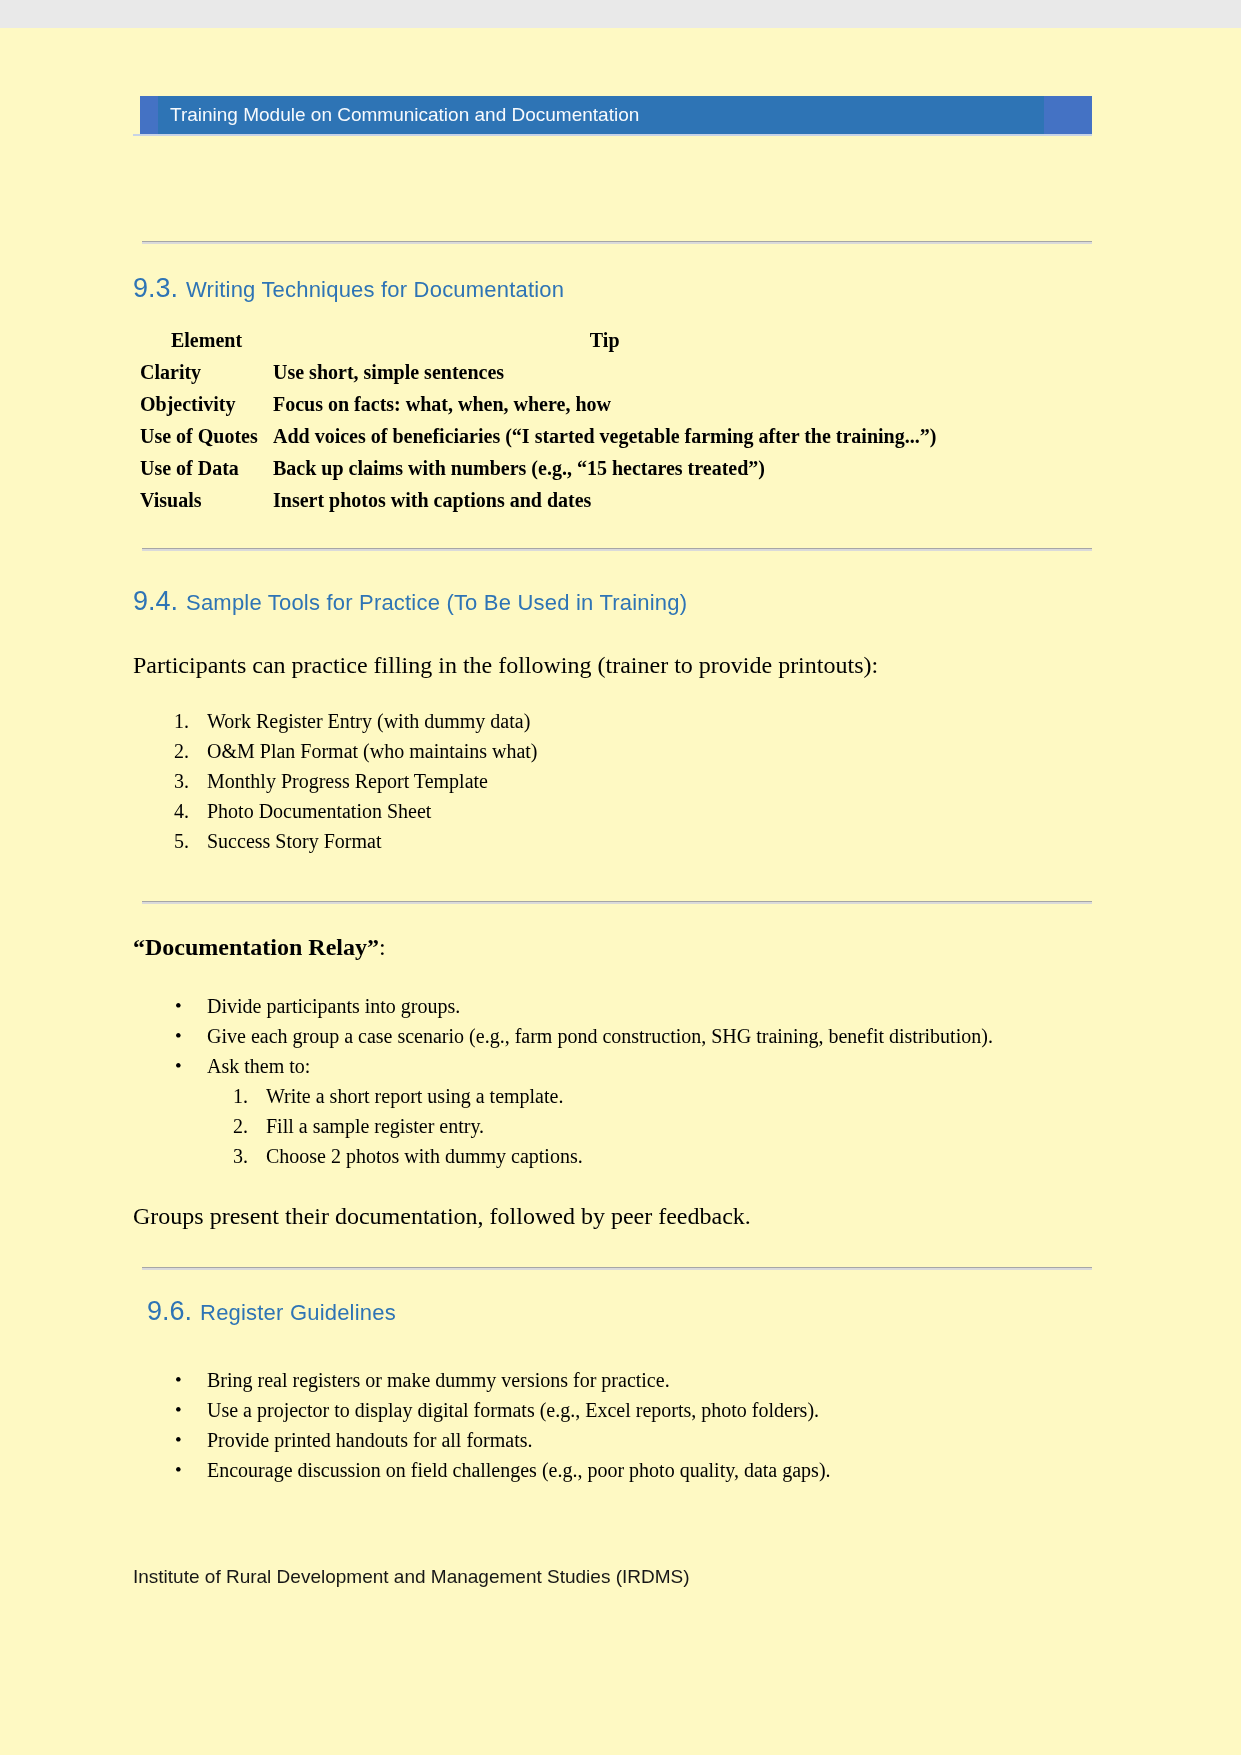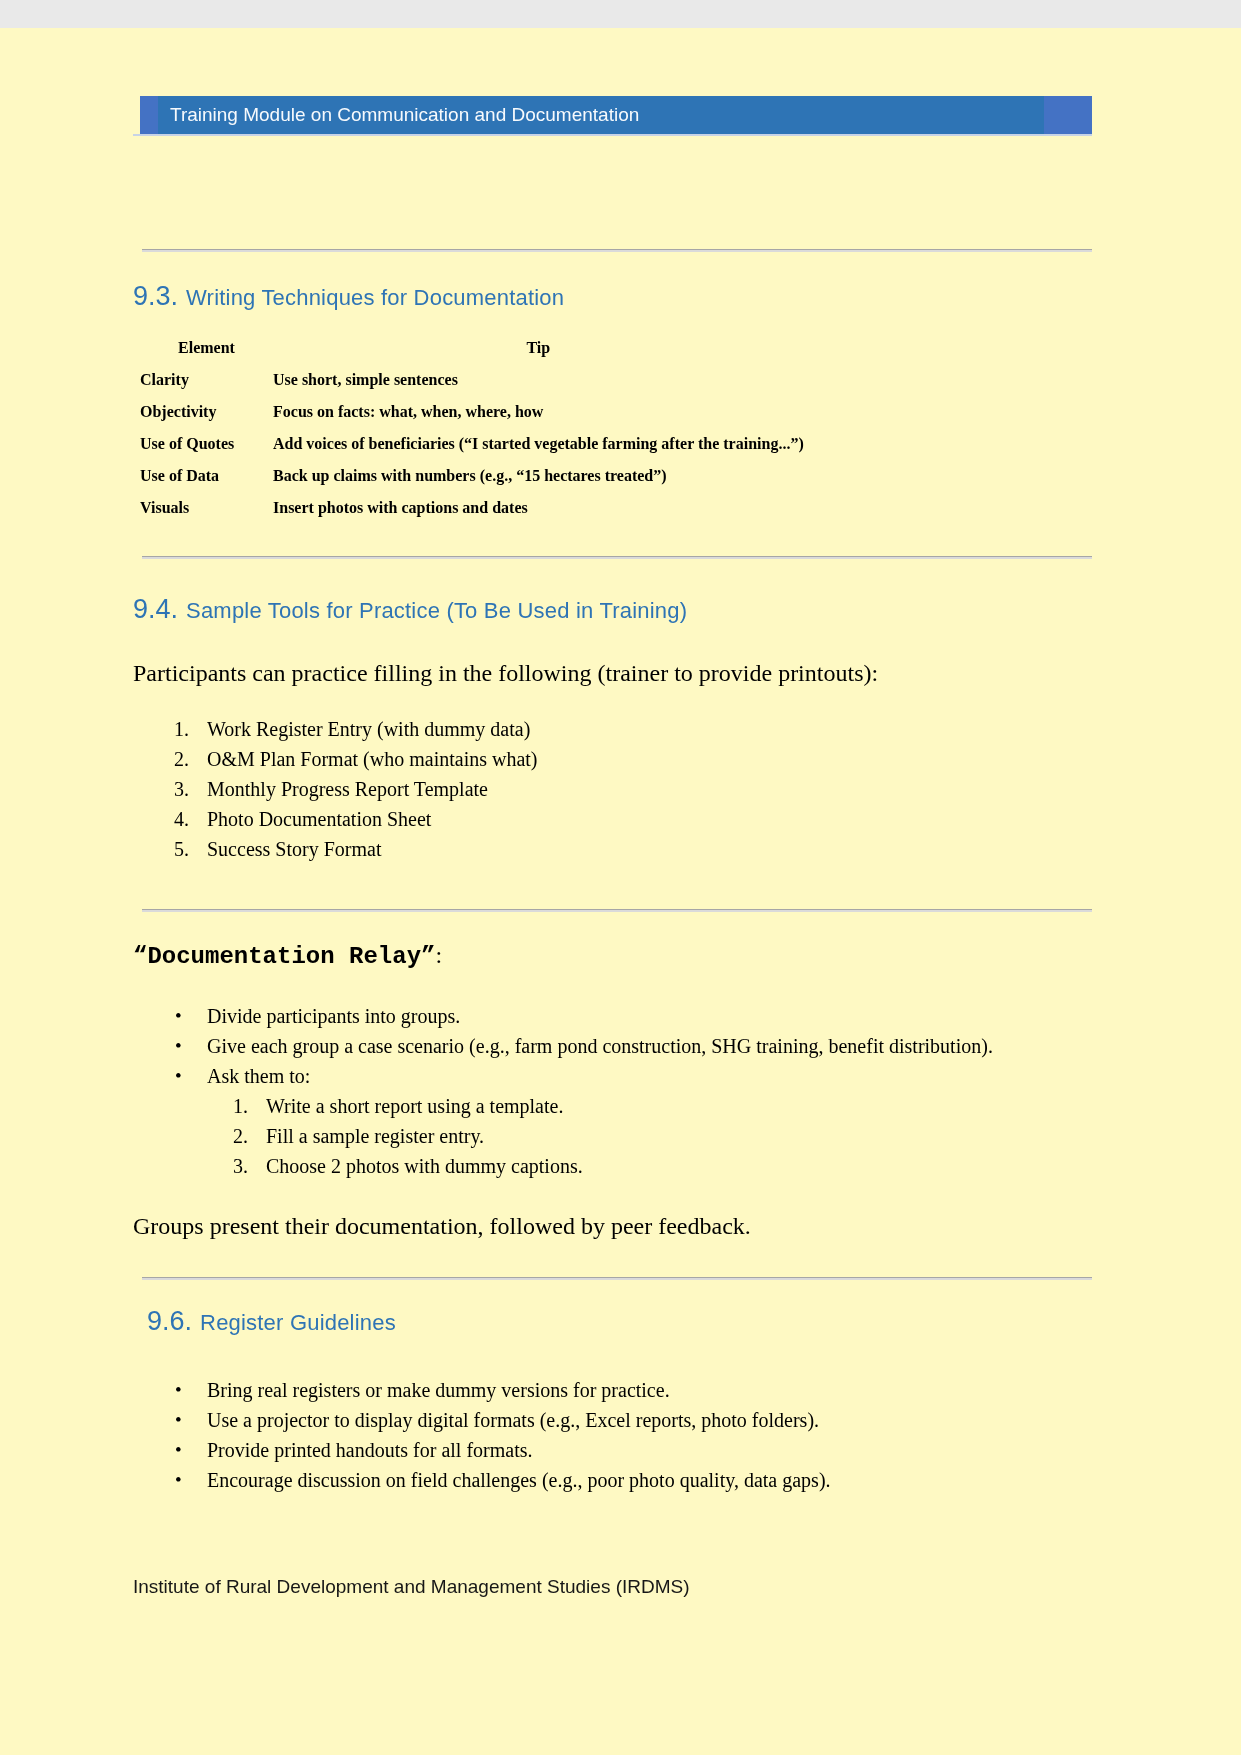--- a/index.html
+++ b/index.html
@@ -38,21 +38,21 @@
     width: 48px; height: 38px;
     background: #4472C4;
   }
   .topbar-shadow {
     margin-left: 133px;
     width: 959px;
     height: 2px;
     background: #c7d3e6;
   }
   
-  .content { padding: 8px 149px 0 133px; }
+  .content { padding: 0 149px 0 133px; }
   .divider {
     display: block;
     border: none;
     height: 3px;
     background: #a6a6a6;
     border-bottom: 2px solid #dadada;
     margin-left: 9px;
     width: 950px;
   }
   .divider.d1 { margin-top: 105px; }
@@ -67,27 +67,27 @@
   }
   h2 .h-num  { font-size: 27px; margin-right: 8px; }
   h2 .h-text { font-size: 22px; letter-spacing: 0.2px; }
   .h-93 { margin-top: 27px; }
   .h-94 { margin-top: 33px; }
   .h-95 { margin-top: 22px; }
   .h-96 { margin-top: 24px; margin-left: 14px; }
   p { font-size: 24px; line-height: 30px; }
   .intro-94   { margin-top: 30px; }
   .relay-95   { margin-top: 28px; }
-  .relay-95 strong { font-weight: 700; font-family: Liberation Mono, monospace; }
+  .relay-95 strong { font-weight: 700; }
   .closing-95 { margin-top: 30px; }
   
   .tips-table {
     border-collapse: collapse;
     margin: 17px 0 0 7px;
-    font-size: 16px;
+    font-size: 20px;
   }
   .tips-table th, .tips-table td {
     line-height: 32px;
     vertical-align: top;
     text-align: left;
     white-space: nowrap;
     font-weight: 700;
   }
   .tips-table th { font-weight: 700; text-align: center; }
   .tips-table th:first-child, .tips-table td:first-child { width: 133px; min-width: 133px; }

